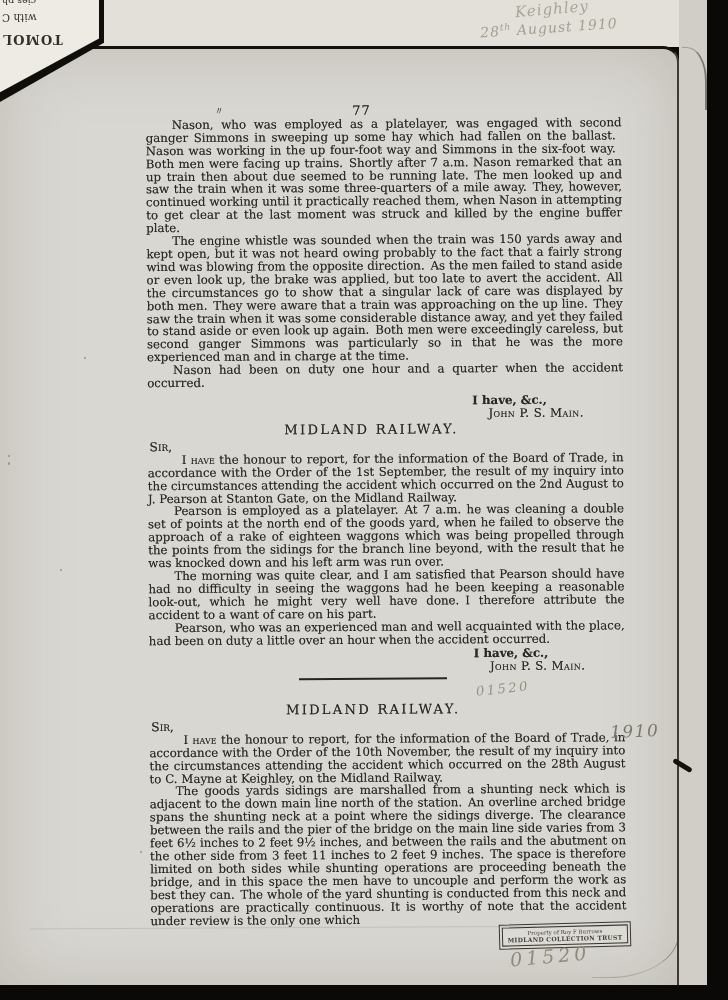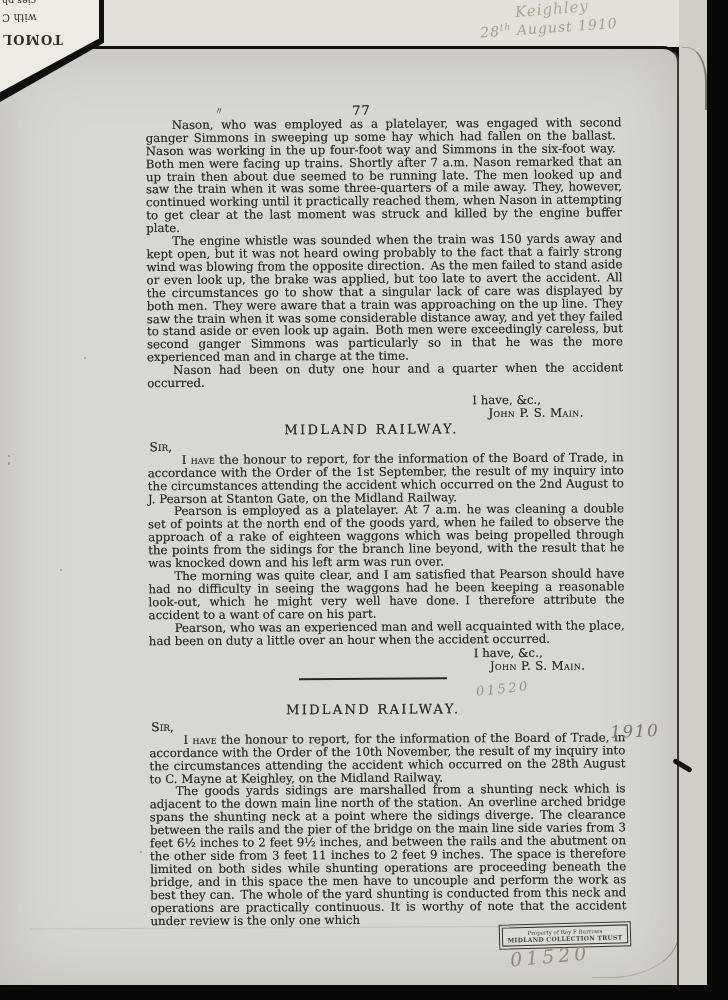--- a/index.html
+++ b/index.html
@@ -32,21 +32,21 @@
   .pgnum{text-align:center;position:relative;left:-22px;font-size:13px;letter-spacing:1px;}
   p.body{margin:0;}
   .ind{text-indent:26px;} .ind2{text-indent:34px;}
   .mt{margin-top:13px;}
   .sc{font-variant:small-caps;}
   .heading{margin:0;position:relative;left:-14px;text-align:center;font-weight:400;
     font-size:13.2px;letter-spacing:2.2px;}
   .salut{margin:3px 0 0 2px;font-size:12.2px;}
   .sig{margin-top:6px;}
   .sig2{margin-top:2px;}
-  .sig .val{margin-left:325px;}
+  .sig .val{margin-left:325px;font-weight:bold;}
   .sig .name{margin-left:341px;letter-spacing:.4px;}
   .divider{position:absolute;left:298px;top:629px;width:148px;height:2px;background:#28241f;}
   .pen-mark{position:absolute;left:216px;top:54px;font-size:11px;color:#3a352e;transform:rotate(8deg);}
 
   
   .hw{position:absolute;font-style:italic;white-space:nowrap;}
   .hw-place{left:515px;top:0;font-size:15px;color:#aaa396;transform:rotate(-5deg);letter-spacing:1px;}
   .hw-date{left:480px;top:19px;font-size:14px;color:#a59e90;transform:rotate(-4deg);letter-spacing:1px;}
   .hw-date sup{font-size:9px;}
   .hw-mid{left:476px;top:632px;font-size:13px;color:#94907f;transform:rotate(-6deg);letter-spacing:2.5px;}

